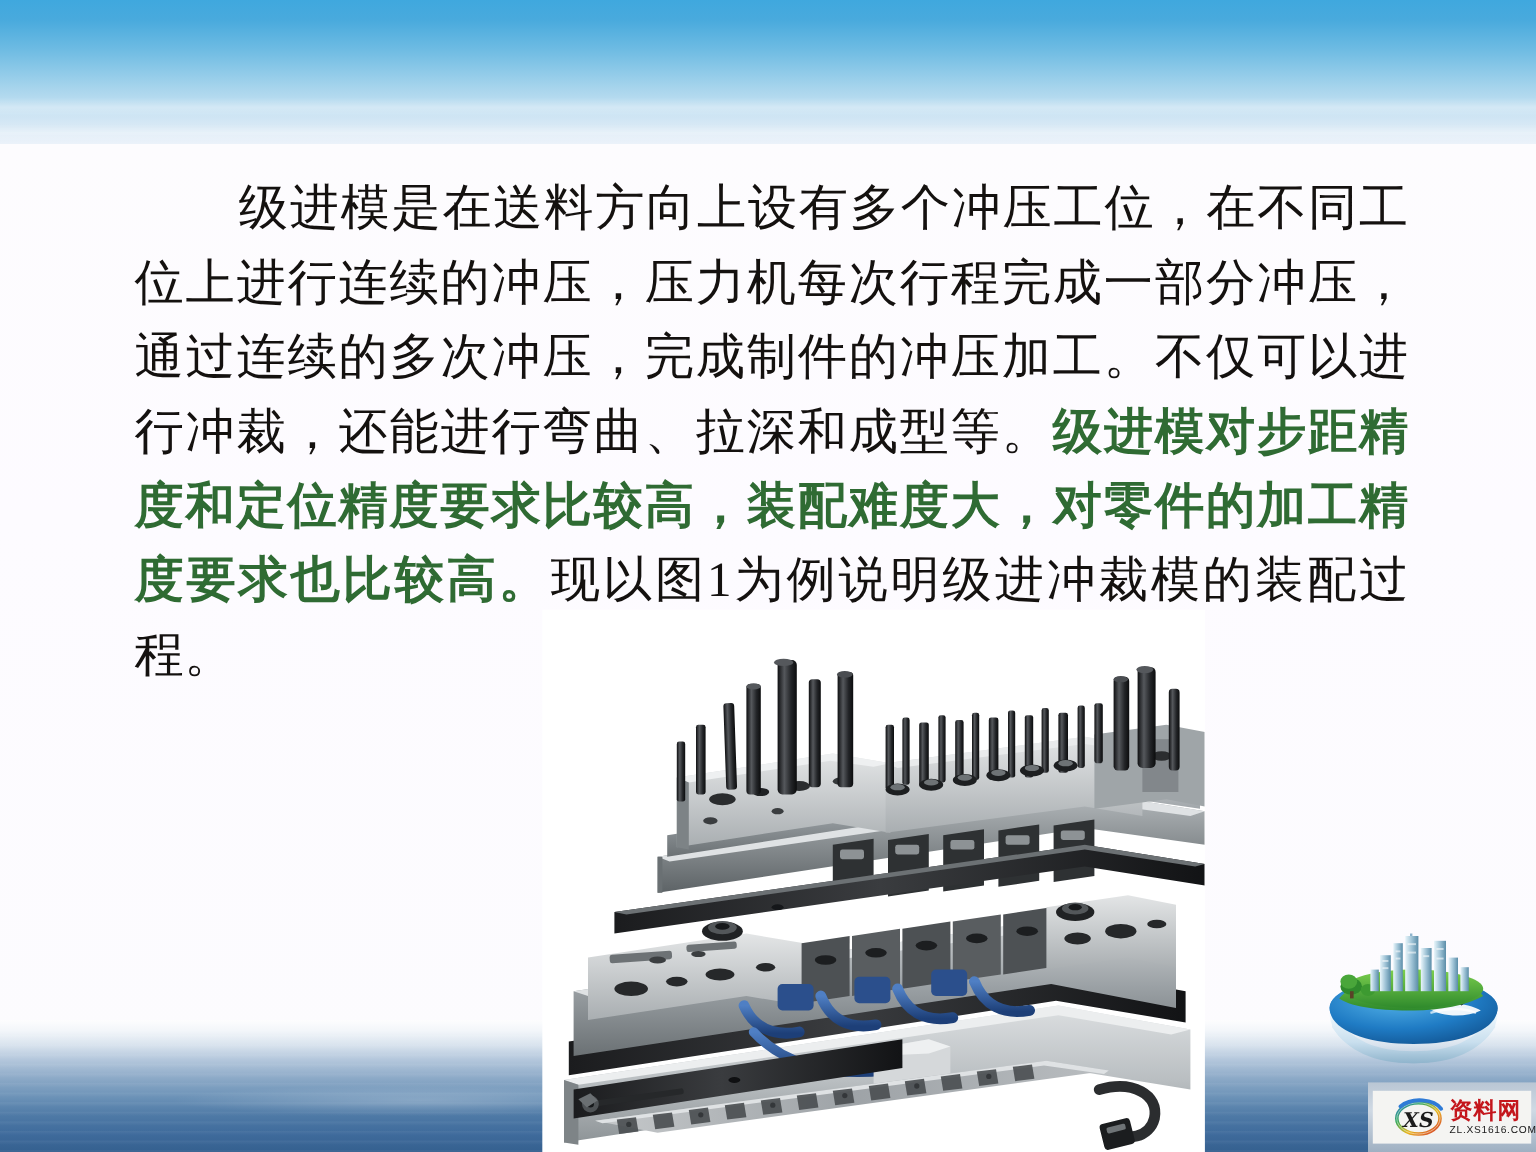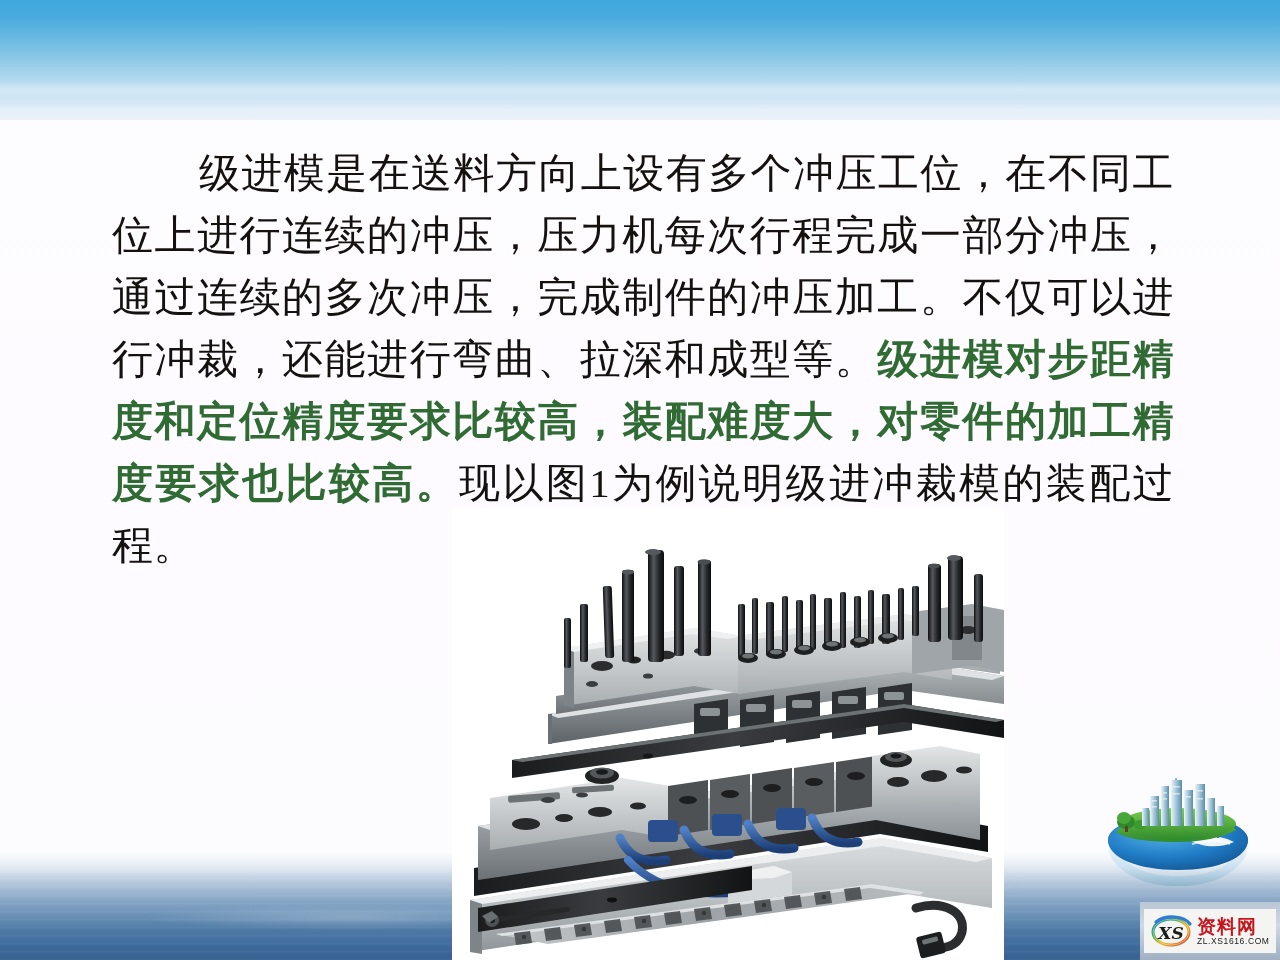--- a/index.html
+++ b/index.html
@@ -93,21 +93,21 @@
     position:absolute; right:0px; bottom:0px;
     width:140px; height:58px;
     background:linear-gradient(to bottom,#b9c6d4 0%, #cfd9e4 40%, #9fb0c2 100%);
     display:flex; align-items:center; justify-content:center;
     overflow:hidden;
   }
   .wm-inner {
     width:132px; height:44px;
     background:#f4f4f2;
     display:flex; align-items:center; gap:3px;
-    padding:2px 6px;
+    padding:2px 17px;
     position:relative;
   }
   .wm-logo { width:44px; height:38px; flex:0 0 auto; }
   .wm-text { display:flex; flex-direction:column; justify-content:center; flex:1; }
   .wm-cn {
     font-family:"DejaVu Sans","Liberation Sans",sans-serif;
     font-weight:700; font-size:19px; line-height:20px;
     color:#c4161c; letter-spacing:1px;
   }
   .wm-url {

